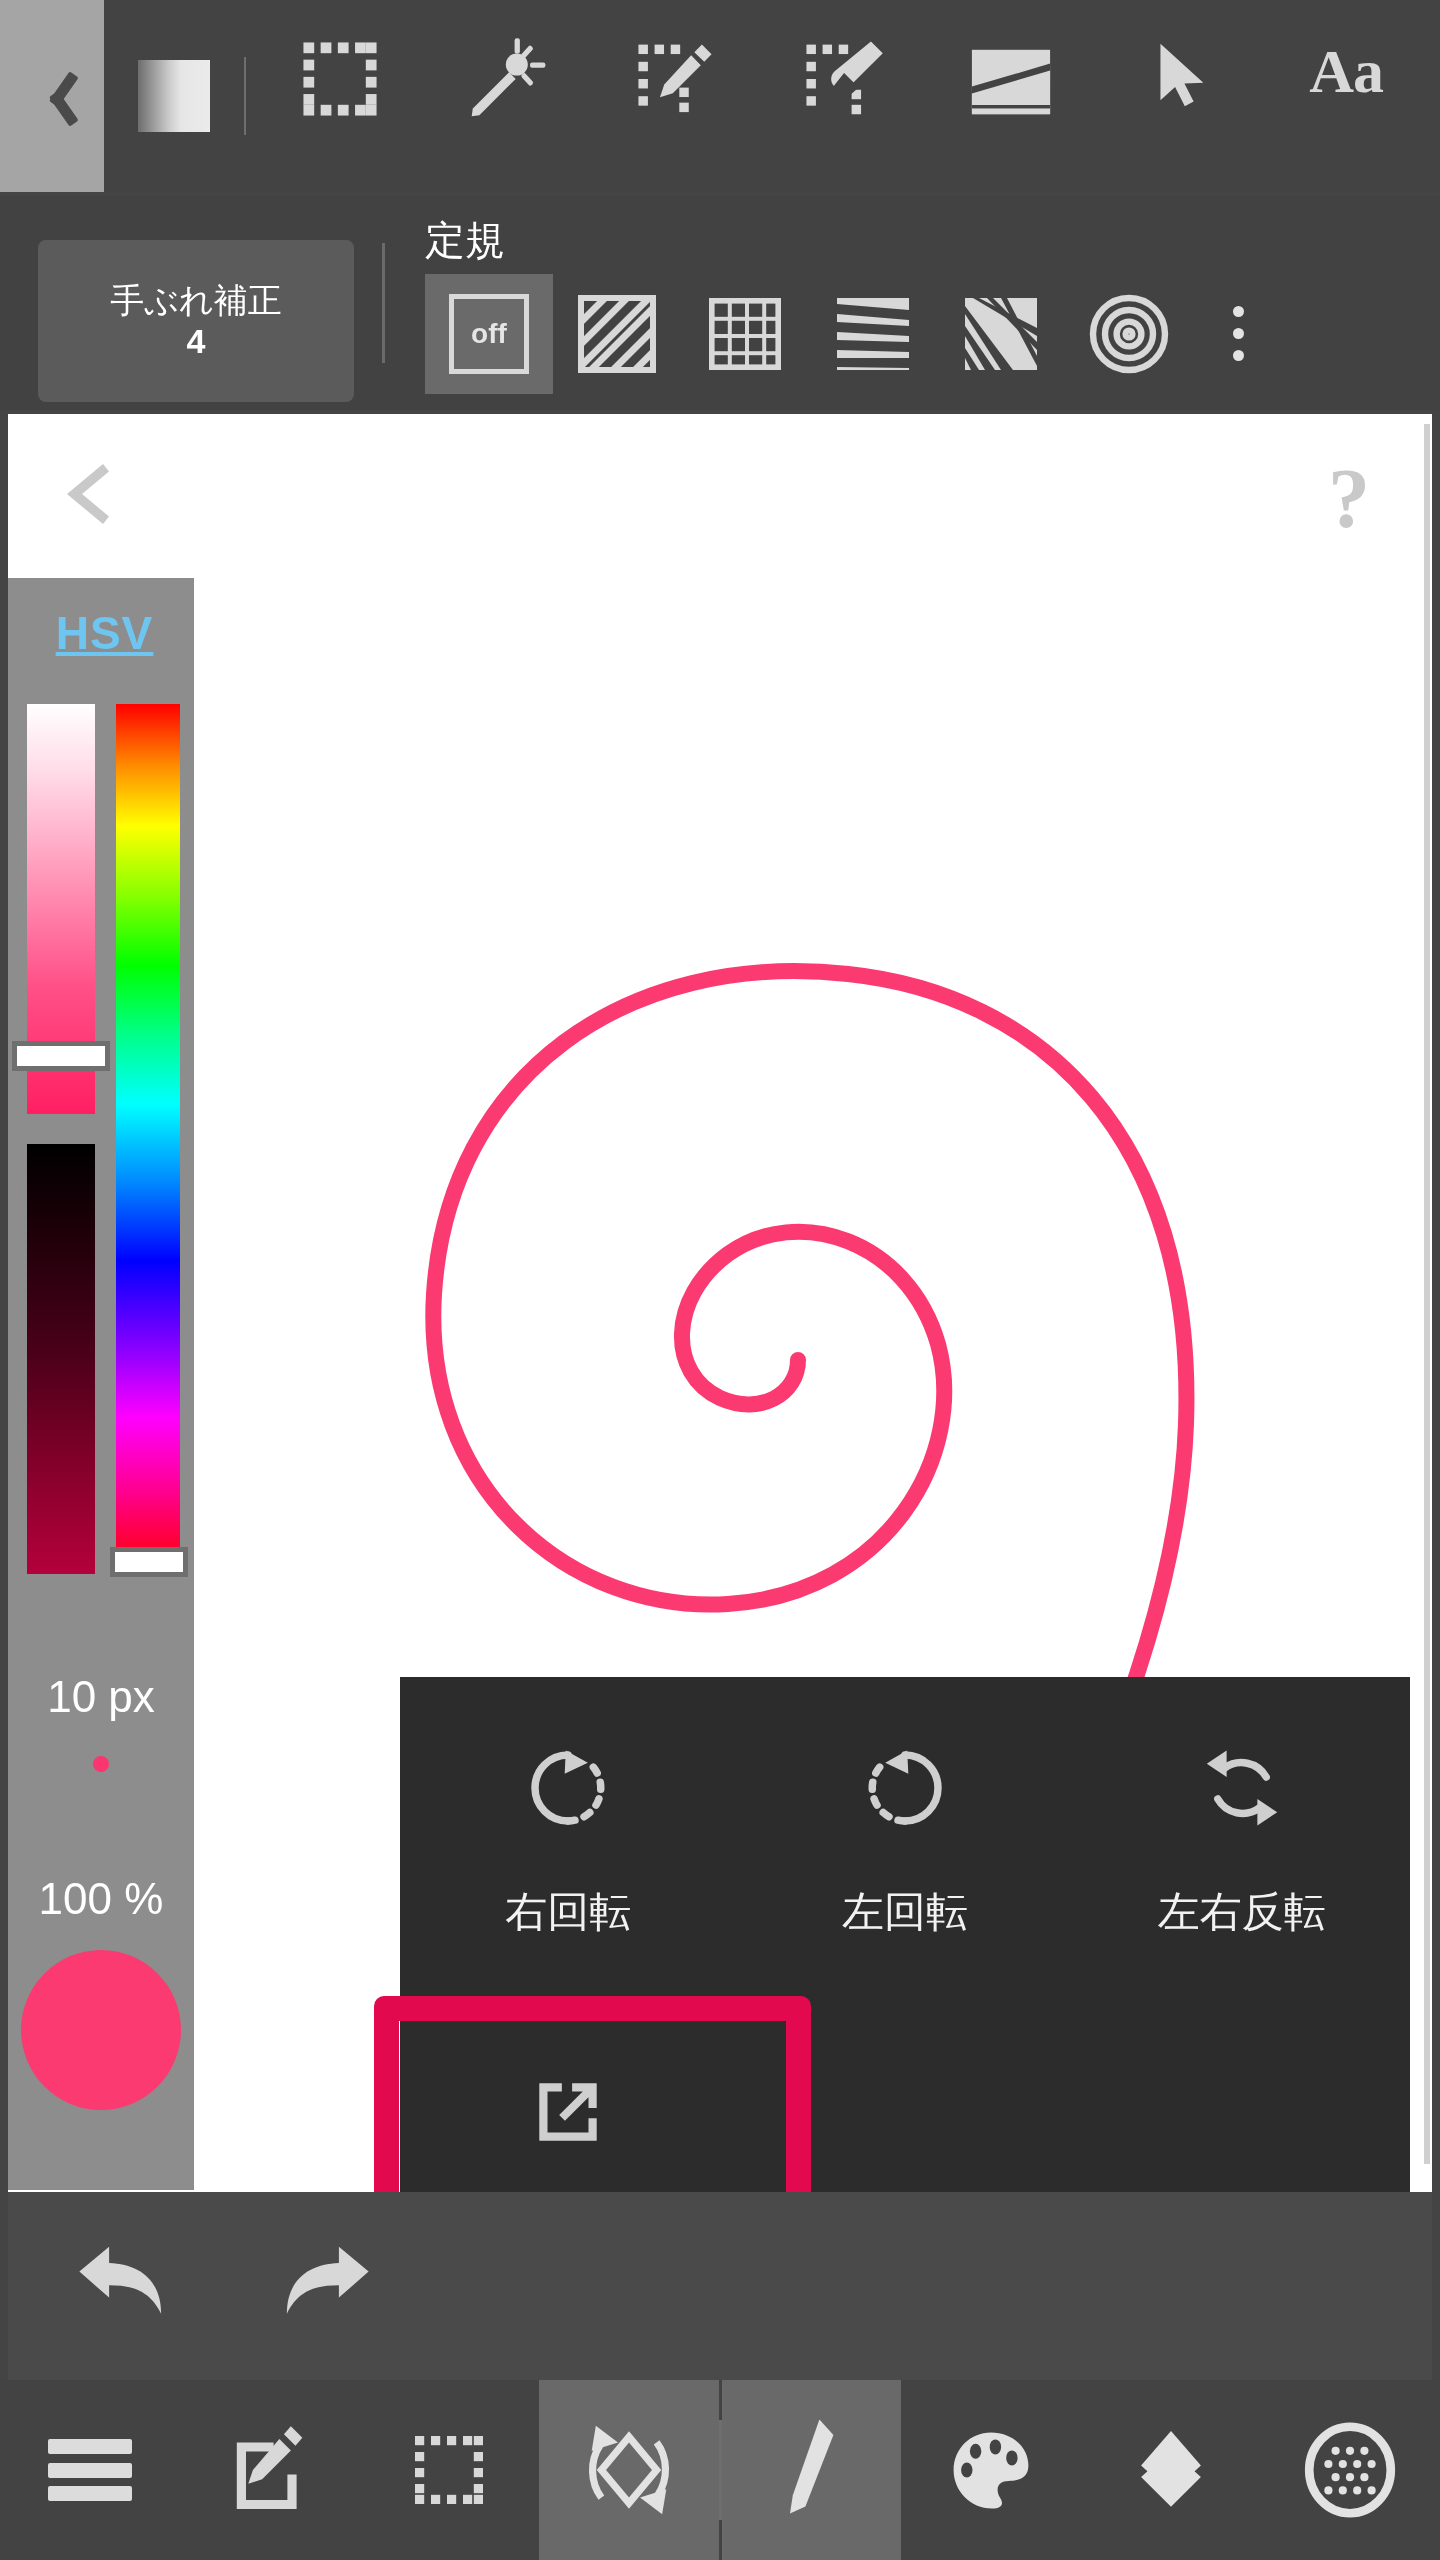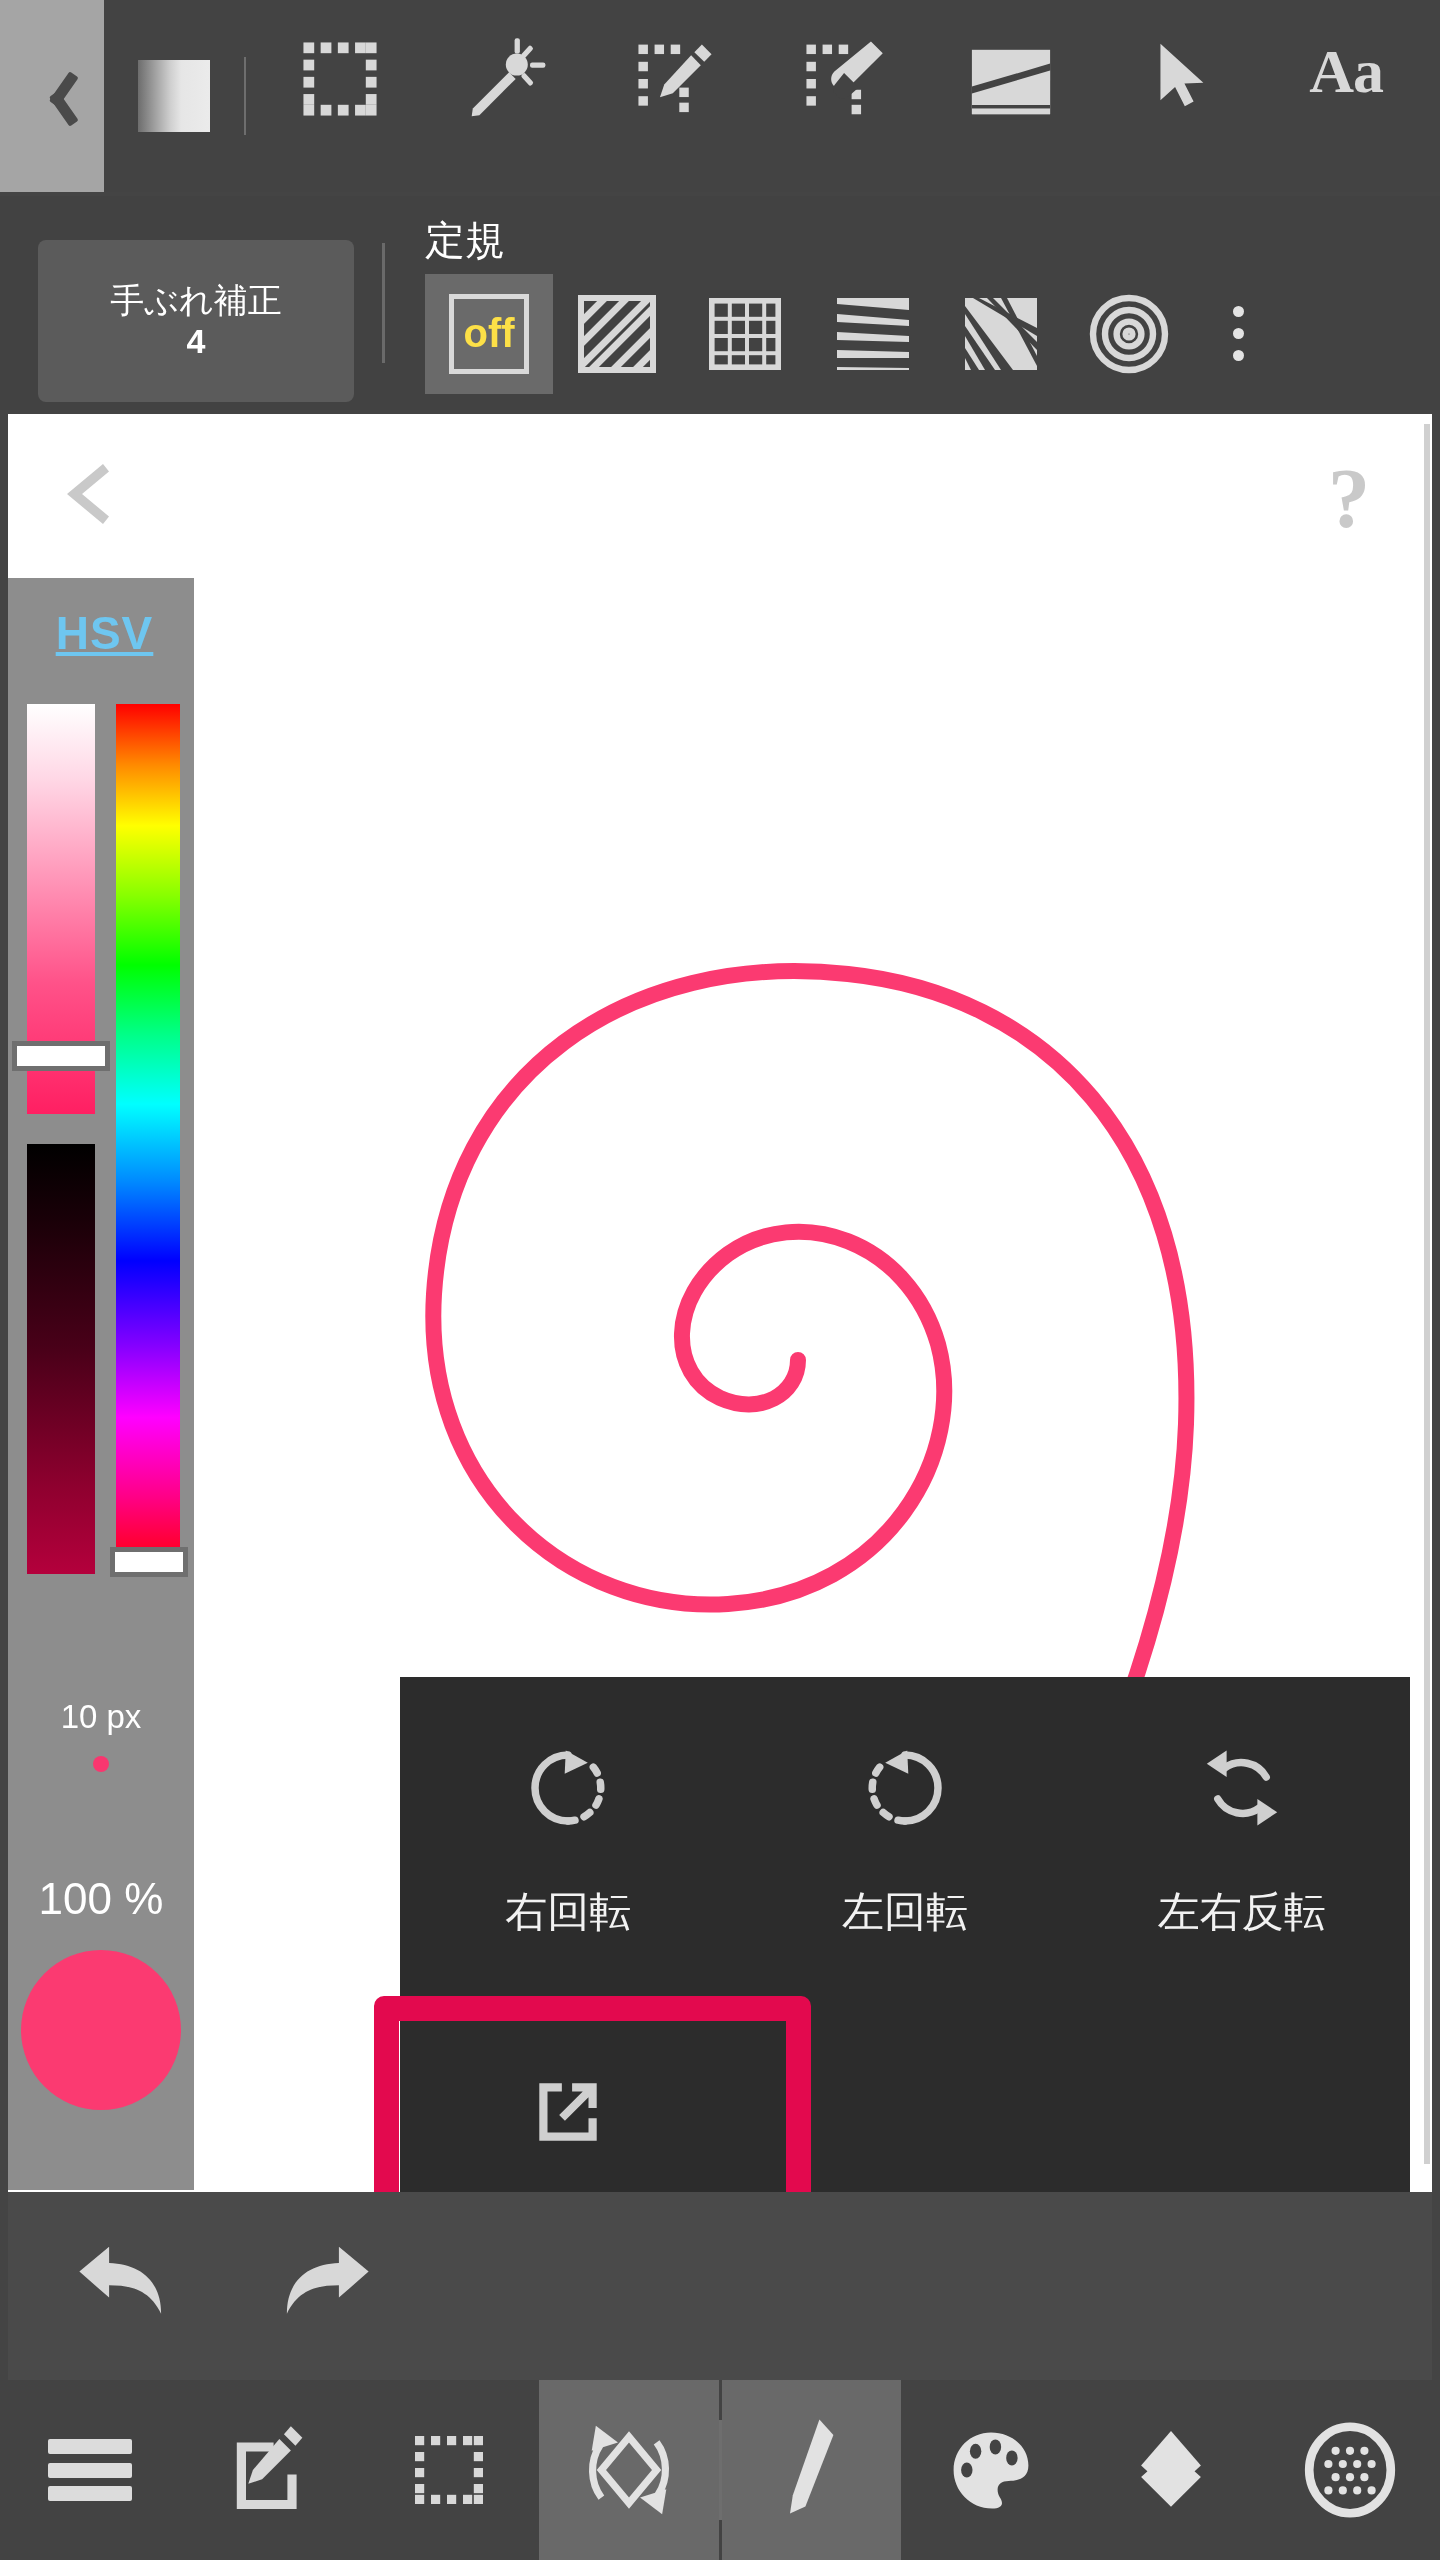--- a/index.html
+++ b/index.html
@@ -65,21 +65,21 @@
   .stab-btn .val { font-size: 34px; font-weight: bold; }
 
   .rsep { width: 3px; height: 120px; background: #6a6a6a; margin-left: 28px; flex: none;}
 
   .ruler-col { flex: 1; padding-left: 40px; }
   .ruler-title { color: #ffffff; font-size: 40px; margin-bottom: 6px; }
   .ruler-row { display: flex; align-items: center; gap: 0px; }
   .rcell { width: 128px; height: 120px; display: flex; align-items: center; justify-content: center; flex: none;}
   .rcell.sel { background: #6a6a6a; }
   .rbox { width: 80px; height: 80px; border: 5px solid #d9d9d9; display:flex; align-items:center; justify-content:center;}
-  .rbox .offtxt { color: #fde047; font-size: 40px; font-weight: bold; }
+  .rbox .offtxt { color: #e5e5e5; font-size: 28px; font-weight: bold; }
   .kebab { width: 90px; height: 120px; display:flex; flex-direction:column; align-items:center; justify-content:center; gap: 11px; flex:none;}
   .kebab i { width: 11px; height: 11px; border-radius: 50%; background: #e3e3e3; display:block;}
 
   
   .canvas {
     position: absolute; left: 8px; top: 414px; width: 1424px; height: 1778px;
     background: #ffffff; overflow: hidden;
   }
   .canvas-back {
     position: absolute; left: 50px; top: 45px; width: 60px; height: 70px;
@@ -120,22 +120,22 @@
       #00ff88 38%, #00ffff 46%, #0088ff 55%, #0000ff 64%, #8800ff 74%,
       #ff00ff 82%, #ff0088 91%, #ff0000 100%);
   }
   .knob {
     position: absolute; height: 30px; background: #ffffff;
     border: 5px solid #6f6f6f; box-sizing: border-box;
   }
   .knob.sv { left: 4px; top: 337px; width: 98px; }
   .knob.hue { left: 102px; top: 843px; width: 78px; }
 
-  .hsv-size { position: absolute; left: 0; top: 1120px; width: 186px; text-align: center;
-              color: #fff; font-size: 33px; }
+  .hsv-size { position: absolute; left: 0; top: 1094px; width: 186px; text-align: center;
+              color: #fff; font-size: 44px; }
   .brush-dot { position: absolute; left: 50%; top: 1178px; transform: translateX(-50%);
                width: 16px; height: 16px; border-radius: 50%; background: #f9366f; }
   .hsv-op { position: absolute; left: 0; top: 1296px; width: 186px; text-align: center;
             color: #fff; font-size: 44px; }
   .color-circle { position: absolute; left: 50%; top: 1372px; transform: translateX(-50%);
                   width: 160px; height: 160px; border-radius: 50%; background: #fb3a71; }
 
   
   .art { position: absolute; left: 0; top: 0; width: 1424px; height: 1778px; pointer-events:none;}
 

